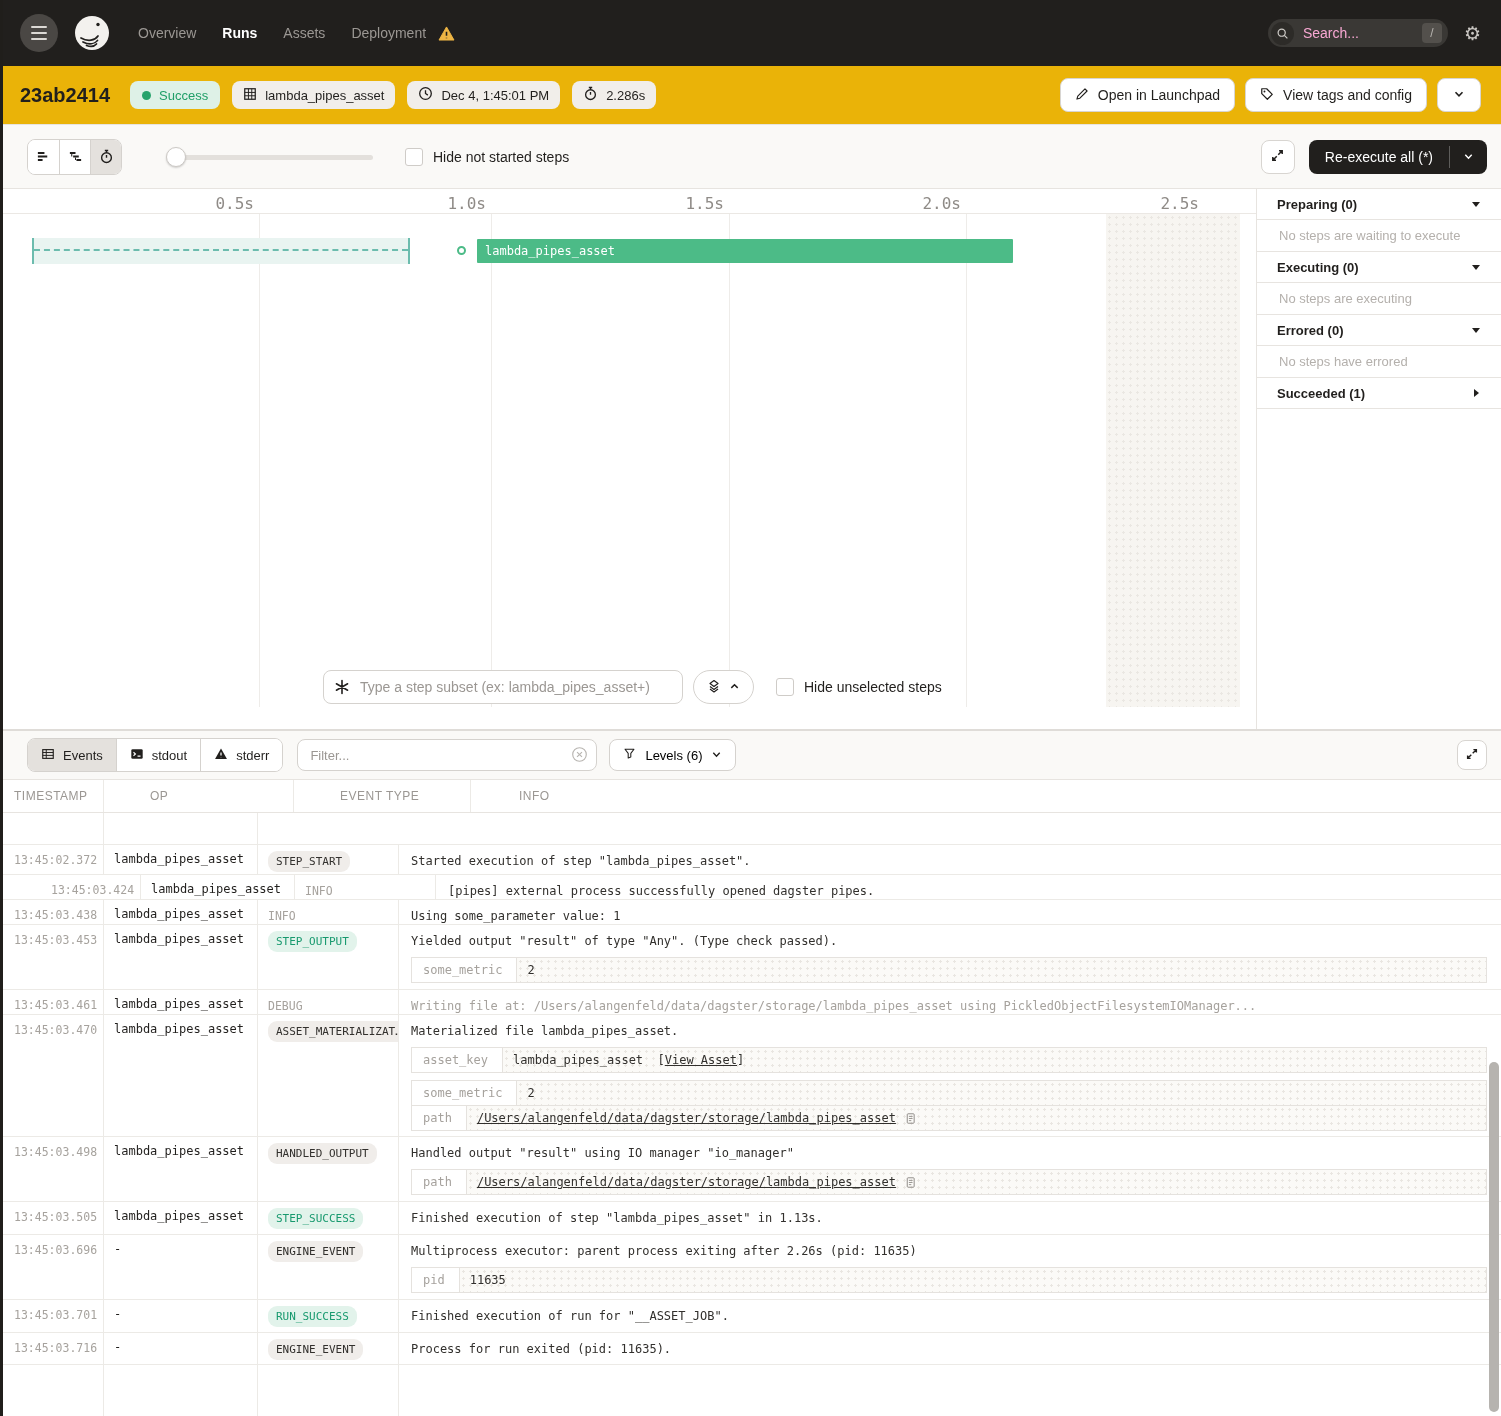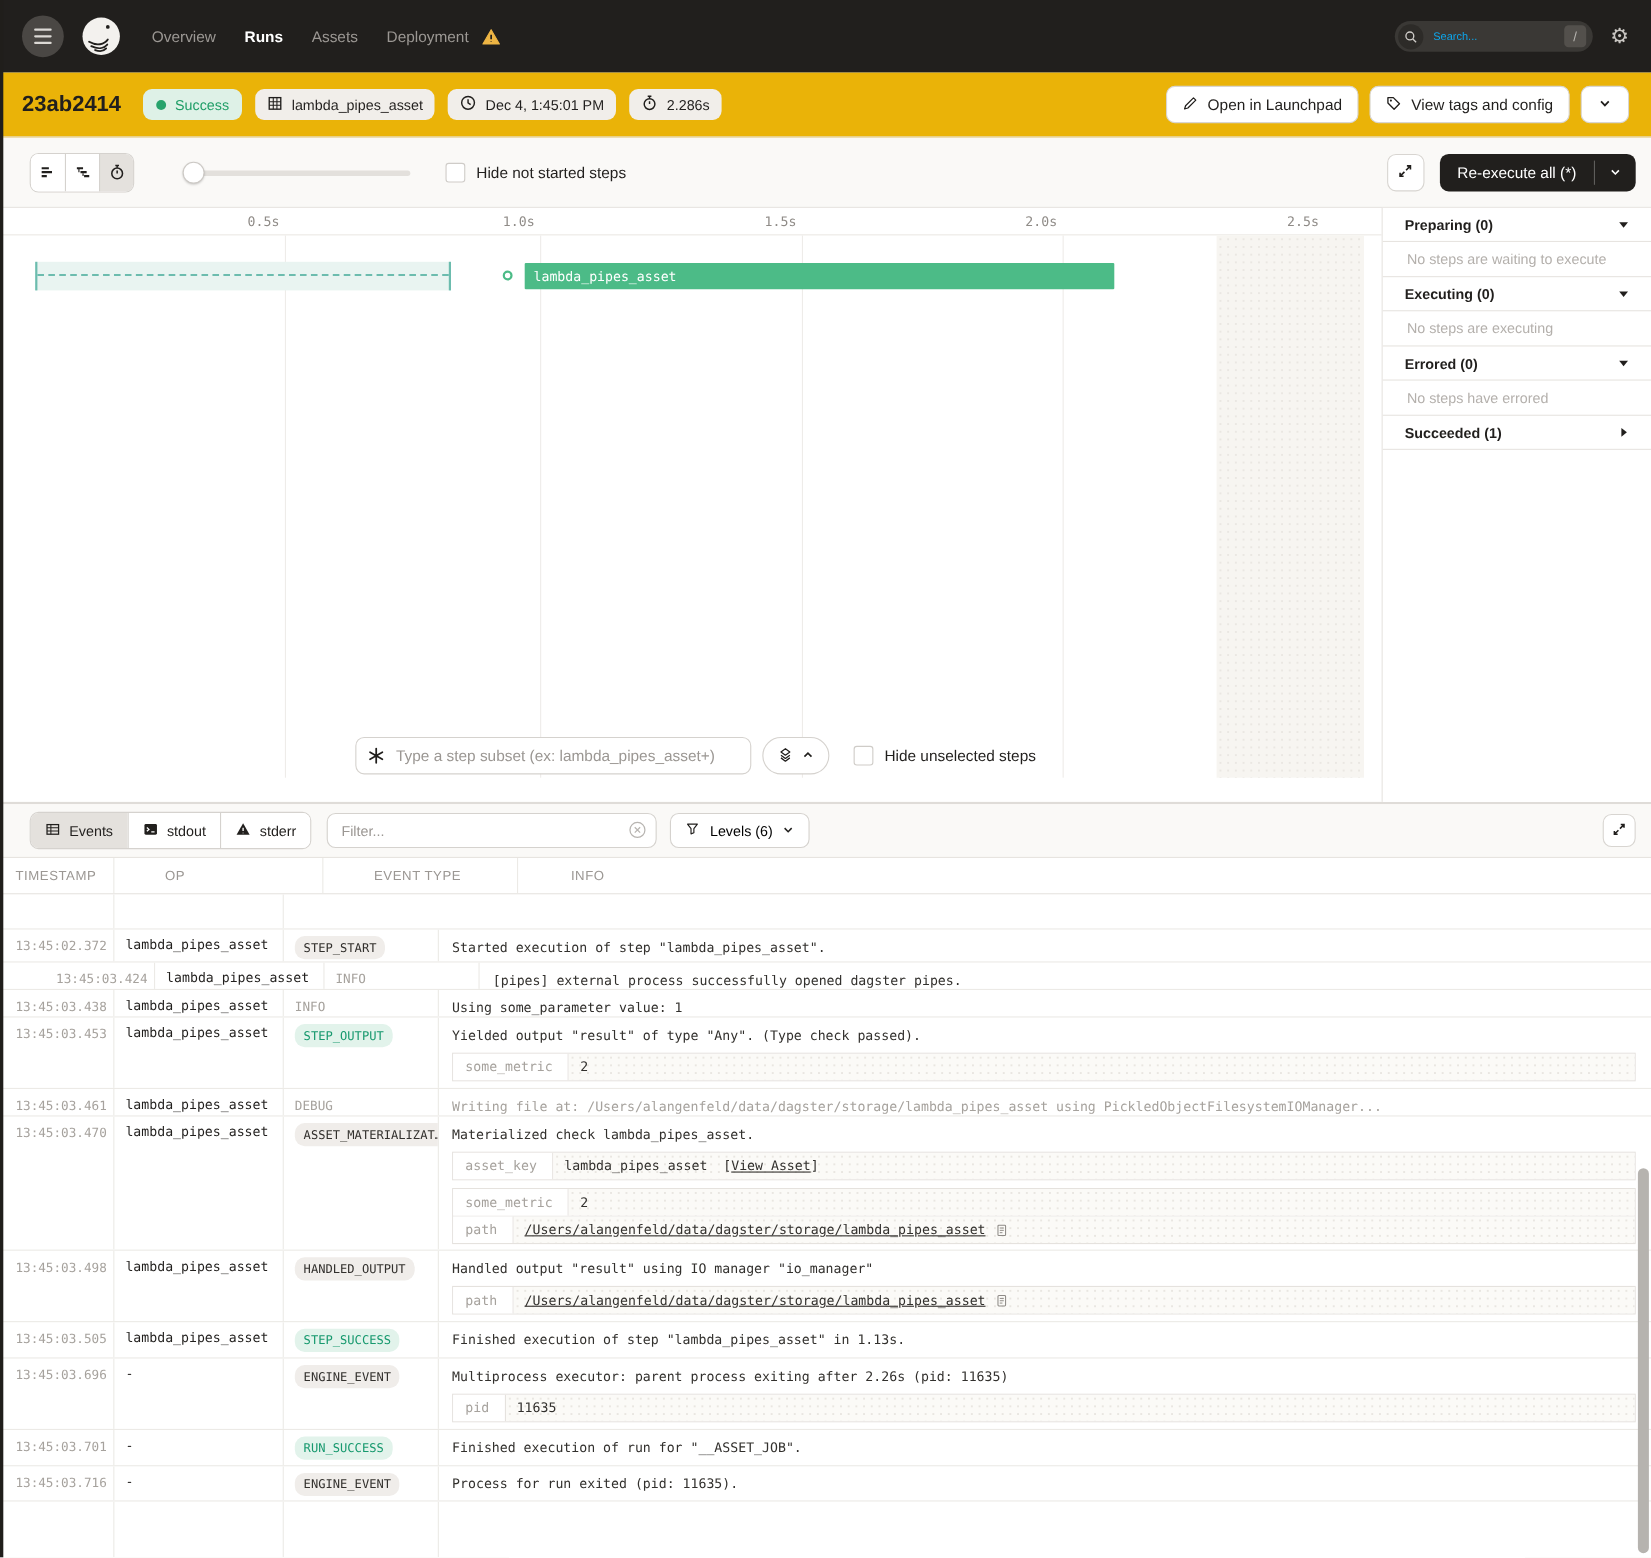--- a/index.html
+++ b/index.html
@@ -11,21 +11,21 @@
   .topnav { height:66px; background:#211f1d; display:flex; align-items:center; padding:0 20px; }
   .hamburger { width:38px; height:38px; border-radius:50%; background:#4a4744; display:flex; flex-direction:column; justify-content:center; align-items:center; gap:4px; cursor:pointer; }
   .hamburger span { display:block; width:16px; height:2px; background:#dcd9d5; border-radius:1px; }
   .logo { width:44px; height:44px; margin-left:12px; }
   .nav-items { display:flex; align-items:center; gap:26px; margin-left:24px; font-size:14px; }
   .nav-item { color:#9b9793; cursor:pointer; }
   .nav-item.active { color:#ffffff; font-weight:700; }
   .nav-warn { display:inline-flex; margin-left:-14px; }
   .search-pill { margin-left:auto; width:180px; height:28px; background:#3a3835; border-radius:14px; display:flex; align-items:center; padding:0 6px 0 3px; cursor:text; }
   .search-mag { width:23px; height:23px; border-radius:50%; background:#2d2b28; display:flex; align-items:center; justify-content:center; }
-  .search-text { color:#0ea5e9; font-size:10px; margin-left:9px; flex:1; }
+  .search-text { color:#f9a8d4; font-size:14px; margin-left:9px; flex:1; }
   .slash-badge { width:20px; height:20px; border-radius:4px; background:#53504c; color:#b8b5b1; font-size:12px; display:flex; align-items:center; justify-content:center; }
   .gear { margin-left:16px; color:#c9c6c2; font-size:19px; line-height:1; cursor:pointer; }
 
   
   .run-header { height:59px; display:flex; align-items:center; gap:12px; padding:0 20px; background:#eab308; border-bottom:1px solid #e7e4e0; }
   .run-id { font-size:20px; font-weight:700; margin-right:8px; }
   .badge-success { display:flex; align-items:center; gap:8px; height:28px; padding:0 12px; border-radius:8px; background:#def1e7; color:#1f9e67; font-size:13px; }
   .badge-dot { width:9px; height:9px; border-radius:50%; background:#27a36c; }
   .tag { display:flex; align-items:center; gap:8px; height:28px; padding:0 11px; border-radius:8px; background:#f1eeea; font-size:13px; color:#211f1d; }
   .hdr-actions { margin-left:auto; display:flex; align-items:center; gap:10px; }
@@ -49,21 +49,21 @@
   .btn-icon { width:34px; height:34px; display:flex; align-items:center; justify-content:center; border:1px solid #d8d5d1; border-radius:8px; background:#fff; cursor:pointer; }
   .btn-dark { display:flex; align-items:stretch; height:34px; border-radius:8px; background:#211f1d; color:#fff; font-size:14px; overflow:hidden; cursor:pointer; }
   .btn-dark-main { display:flex; align-items:center; padding:0 16px; }
   .btn-dark-sep { width:1px; background:rgba(255,255,255,.28); margin:6px 0; }
   .btn-dark-caret { display:flex; align-items:center; padding:0 13px; }
 
   
   .gantt-wrap { height:543px; display:flex; background:#fff; border-top:1px solid #e7e4e0; border-bottom:2px solid #dfdcd8; }
   .gantt-main { flex:1; position:relative; }
   .axis { position:relative; height:25px; border-bottom:1px solid #ebe8e4; }
-  .tick-label { position:absolute; top:5px; transform:translateX(-100%); font-family:"DejaVu Sans Mono", monospace; font-size:12px; color:#8f8b87; padding-right:5px; }
+  .tick-label { position:absolute; top:5px; transform:translateX(-100%); font-family:"DejaVu Sans Mono", monospace; font-size:16px; color:#8f8b87; padding-right:5px; }
   .plot { position:absolute; left:0; right:0; top:25px; height:493px; }
   .gridline { position:absolute; top:0; bottom:0; width:1px; background:#eeece9; }
   .shade { position:absolute; top:0; height:493px; background-color:#f7f5f1; background-image:radial-gradient(#eae7e2 1px, transparent 1.2px); background-size:7px 7px; }
   .waiting { position:absolute; top:24px; height:26px; background:#e9f4f1; border-left:2px solid #6cbcae; border-right:2px solid #6cbcae; }
   .waiting-line { position:absolute; left:0; right:0; top:11px; border-top:2px dashed #6cbcae; }
   .marker { position:absolute; top:32px; width:9px; height:9px; border:2px solid #4cbb87; border-radius:50%; background:#fff; }
   .gbar { position:absolute; top:25px; height:24px; background:#4cbb87; color:#fff; font-family:"DejaVu Sans Mono", monospace; font-size:12px; line-height:24px; padding-left:8px; border-radius:1px; cursor:pointer; white-space:nowrap; overflow:hidden; }
   .gantt-controls { position:absolute; left:323px; bottom:25px; display:flex; align-items:center; gap:10px; }
   .subset-wrap { position:relative; }
   .subset-input { width:360px; height:34px; border:1px solid #d5d2ce; border-radius:8px; background:#fff; font-size:14px; font-family:"Liberation Sans", sans-serif; padding:0 10px 0 36px; color:#211f1d; outline:none; }
@@ -442,21 +442,21 @@
         <div class="c-type"><span class="plain-type">DEBUG</span></div>
         <div class="c-info">
           <div class="itext muted">Writing file at: /Users/alangenfeld/data/dagster/storage/lambda_pipes_asset using PickledObjectFilesystemIOManager...</div>
         </div>
       </div>
       <div class="lrow" style="height: 122px;">
         <div class="c-ts">13:45:03.470</div>
         <div class="c-op">lambda_pipes_asset</div>
         <div class="c-type"><span class="pill pill-gray">ASSET_MATERIALIZAT…</span></div>
         <div class="c-info">
-          <div class="itext">Materialized check lambda_pipes_asset.</div>
+          <div class="itext">Materialized file lambda_pipes_asset.</div>
           <div class="mgroup">
             <div class="mrow">
               <span class="mkey">asset_key</span>
               <span class="mval"><span><span>lambda_pipes_asset  [</span><span class="mlink u">View Asset</span><span>]</span></span></span>
             </div>
           </div>
           <div class="mgroup">
             <div class="mrow">
               <span class="mkey">some_metric</span>
               <span class="mval"><span><span>2</span></span></span>

